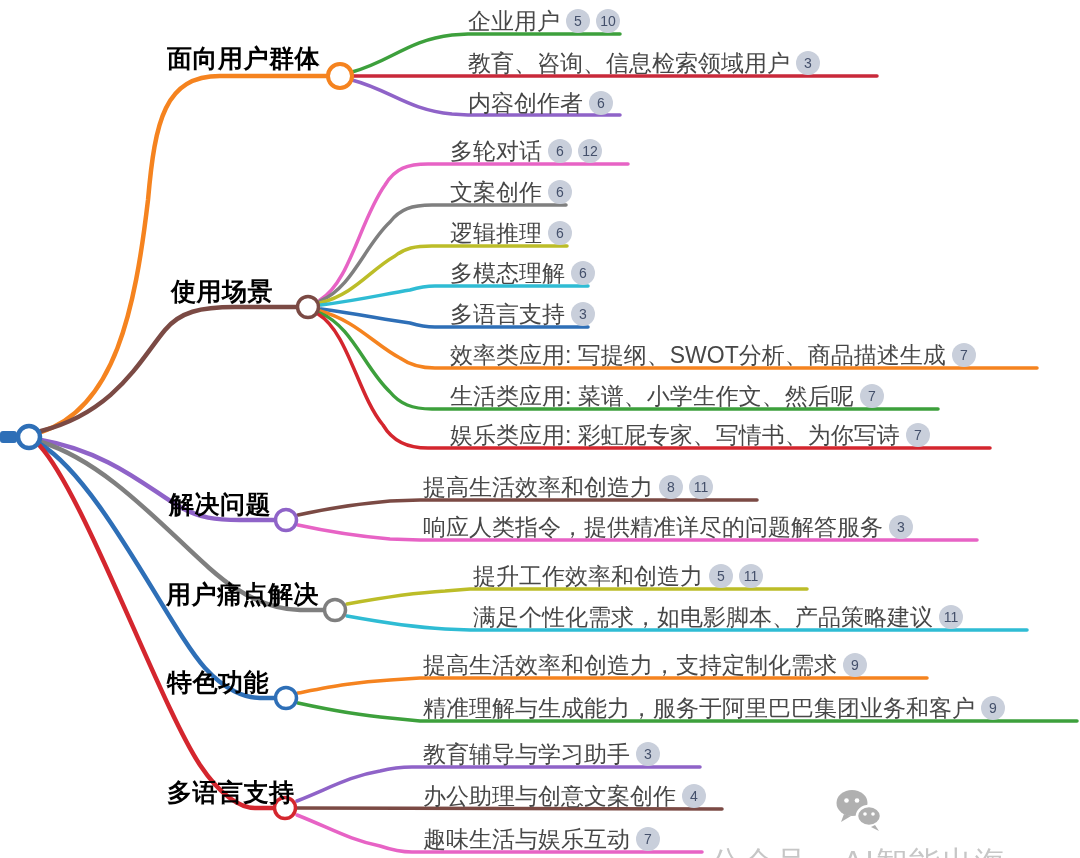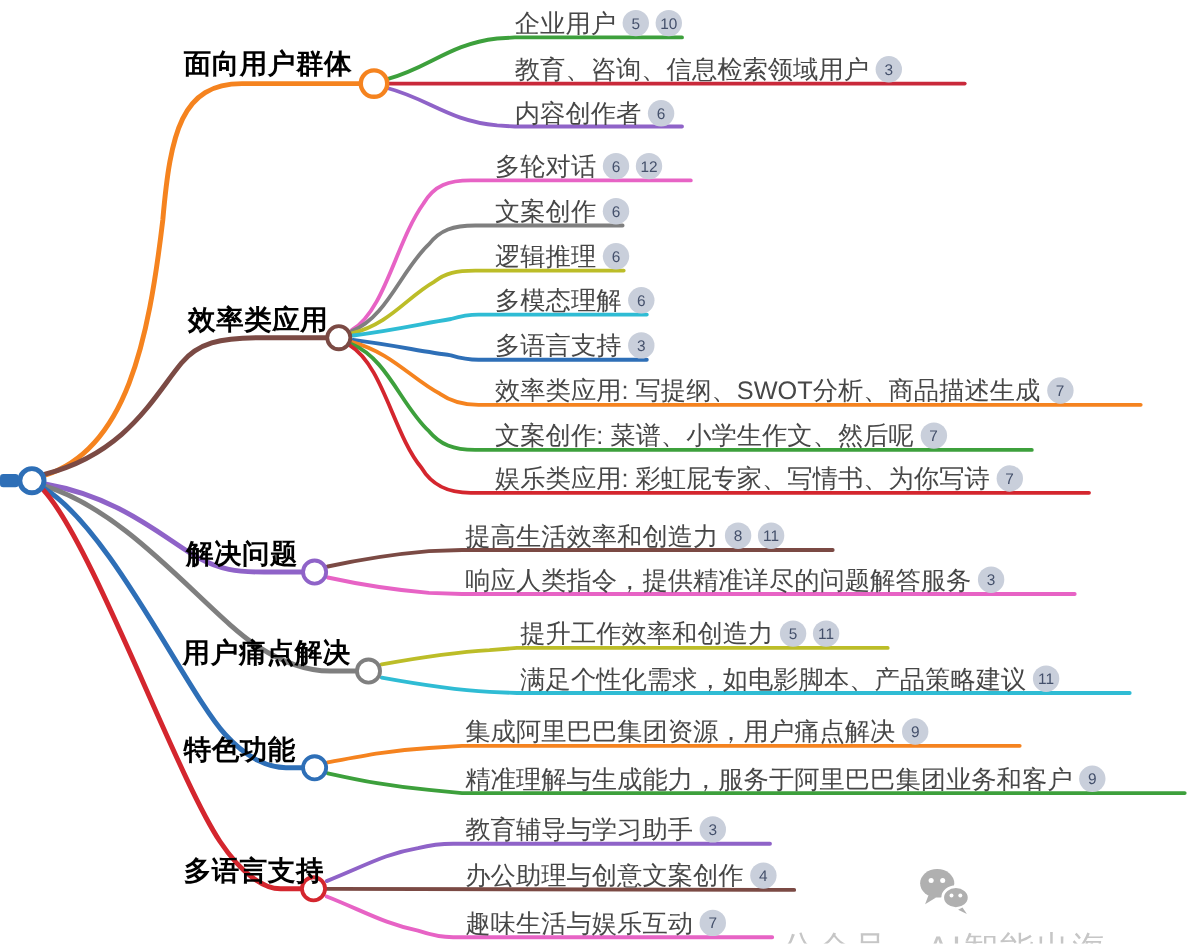--- a/index.html
+++ b/index.html
@@ -63,21 +63,21 @@
       <circle cx="340" cy="76" r="12" fill="#ffffff" stroke-width="4" stroke="#f5831f"></circle>
       <circle cx="308" cy="307" r="10.5" fill="#ffffff" stroke-width="3.5" stroke="#7b4a44"></circle>
       <circle cx="286" cy="520" r="10.5" fill="#ffffff" stroke-width="3.5" stroke="#8f63c8"></circle>
       <circle cx="335" cy="610" r="10.5" fill="#ffffff" stroke-width="3.5" stroke="#7f7f7f"></circle>
       <circle cx="286" cy="698" r="10.5" fill="#ffffff" stroke-width="3.5" stroke="#2e6fb7"></circle>
       <circle cx="285" cy="808" r="10.5" fill="#ffffff" stroke-width="3.5" stroke="#d4262e"></circle>
     </g>
   </svg>
 
   <div class="branch-label" style="left:167px;top:43px">面向用户群体</div>
-  <div class="branch-label" style="left:171px;top:276px">效率类应用</div>
+  <div class="branch-label" style="left:171px;top:276px">使用场景</div>
   <div class="branch-label" style="left:169px;top:489px">解决问题</div>
   <div class="branch-label" style="left:166px;top:579px">用户痛点解决</div>
   <div class="branch-label" style="left:167px;top:667px">特色功能</div>
   <div class="branch-label" style="left:167px;top:777px">多语言支持</div>
 
   <div class="topic" style="left:468px;top:6px">
     <span class="label">企业用户</span><span class="badge">5</span><span class="badge">10</span>
   </div>
   <div class="topic" style="left:468px;top:48px">
     <span class="label">教育、咨询、信息检索领域用户</span><span class="badge">3</span>
@@ -98,42 +98,42 @@
   <div class="topic" style="left:450px;top:258px">
     <span class="label">多模态理解</span><span class="badge">6</span>
   </div>
   <div class="topic" style="left:450px;top:299px">
     <span class="label">多语言支持</span><span class="badge">3</span>
   </div>
   <div class="topic" style="left:450px;top:340px">
     <span class="label">效率类应用: 写提纲、SWOT分析、商品描述生成</span><span class="badge">7</span>
   </div>
   <div class="topic" style="left:450px;top:381px">
-    <span class="label">文案创作: 菜谱、小学生作文、然后呢</span><span class="badge">7</span>
+    <span class="label">生活类应用: 菜谱、小学生作文、然后呢</span><span class="badge">7</span>
   </div>
   <div class="topic" style="left:450px;top:420px">
     <span class="label">娱乐类应用: 彩虹屁专家、写情书、为你写诗</span><span class="badge">7</span>
   </div>
 
   <div class="topic" style="left:423px;top:472px">
     <span class="label">提高生活效率和创造力</span><span class="badge">8</span><span class="badge">11</span>
   </div>
   <div class="topic" style="left:423px;top:512px">
     <span class="label">响应人类指令，提供精准详尽的问题解答服务</span><span class="badge">3</span>
   </div>
 
   <div class="topic" style="left:473px;top:561px">
     <span class="label">提升工作效率和创造力</span><span class="badge">5</span><span class="badge">11</span>
   </div>
   <div class="topic" style="left:473px;top:602px">
     <span class="label">满足个性化需求，如电影脚本、产品策略建议</span><span class="badge">11</span>
   </div>
 
   <div class="topic" style="left:423px;top:650px">
-    <span class="label">集成阿里巴巴集团资源，用户痛点解决</span><span class="badge">9</span>
+    <span class="label">提高生活效率和创造力，支持定制化需求</span><span class="badge">9</span>
   </div>
   <div class="topic" style="left:423px;top:693px">
     <span class="label">精准理解与生成能力，服务于阿里巴巴集团业务和客户</span><span class="badge">9</span>
   </div>
 
   <div class="topic" style="left:423px;top:739px">
     <span class="label">教育辅导与学习助手</span><span class="badge">3</span>
   </div>
   <div class="topic" style="left:423px;top:781px">
     <span class="label">办公助理与创意文案创作</span><span class="badge">4</span>

